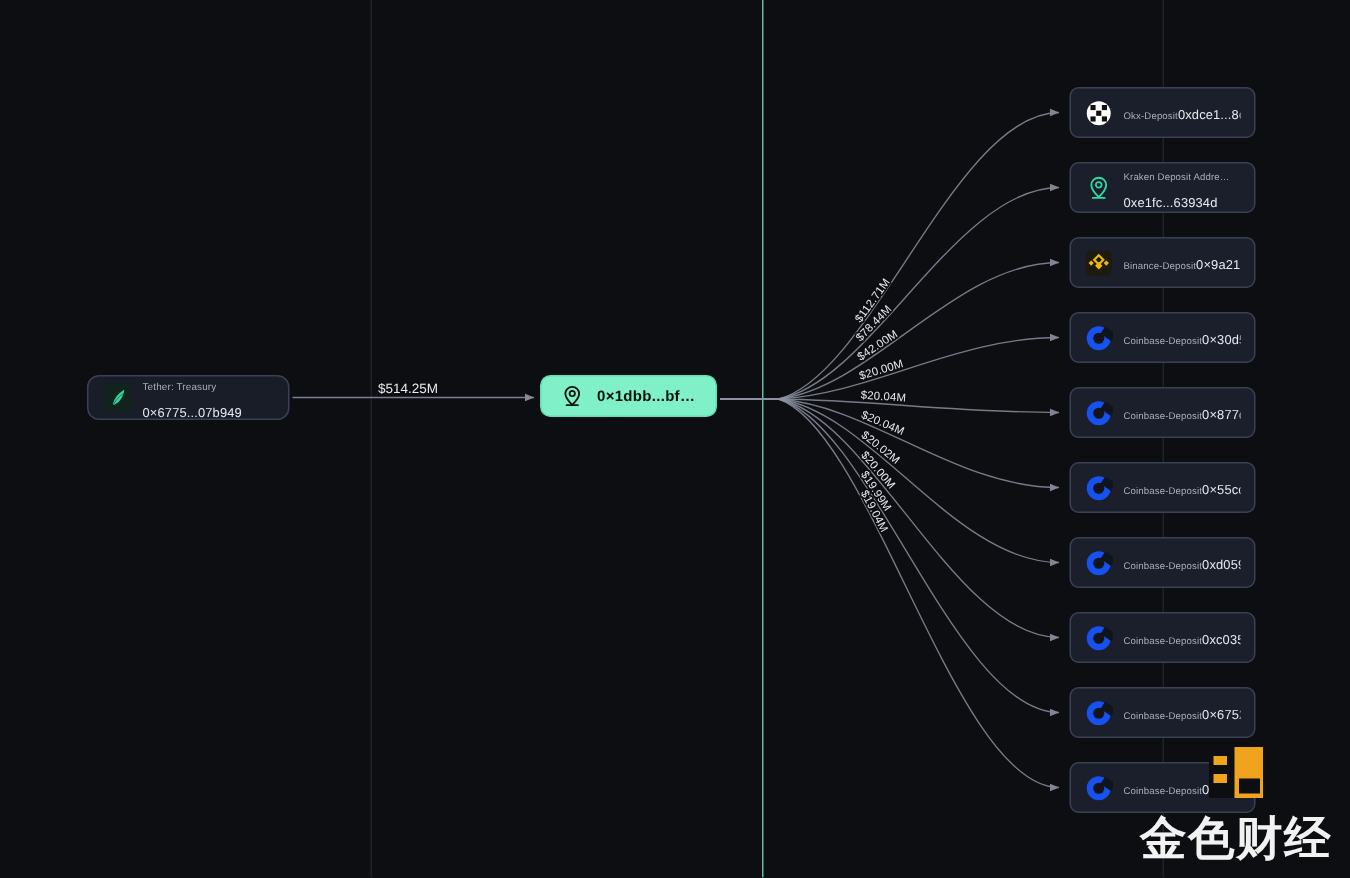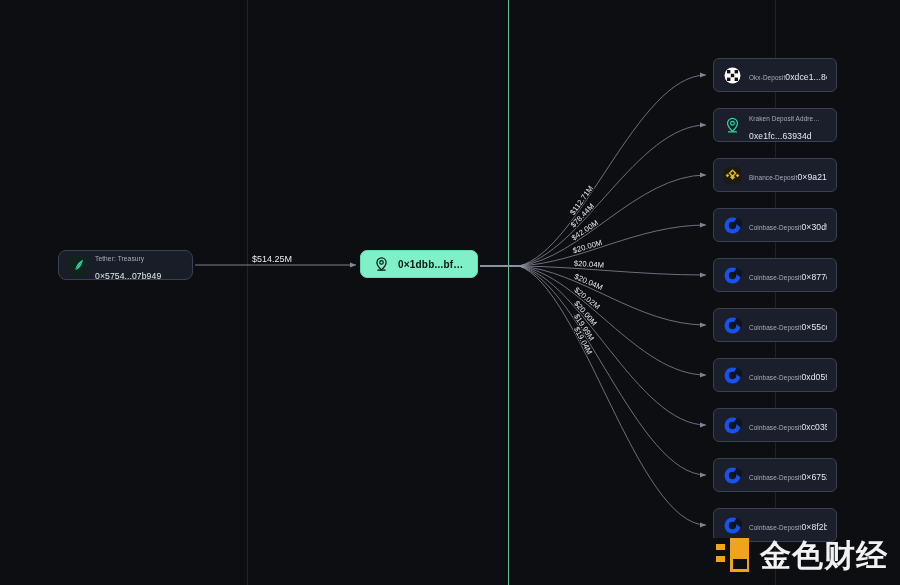--- a/index.html
+++ b/index.html
@@ -62,21 +62,21 @@
   }
   .node-source .node-title{font-size:6.6px;color:#a8adbd;}
   .node-source .node-addr{font-size:8.6px;}
   .node-focus .node-addr{
     font-size:10px;color:#05130d;font-weight:600;margin-top:0;letter-spacing:.2px;
   }
 
   
   #watermark{
     position:absolute;right:12px;bottom:10px;
-    display:flex;align-items:center;gap:9px;
+    display:flex;align-items:center;gap:9px;flex-direction:column;
   }
   #wm-mark{width:40px;height:40px;flex:0 0 auto;}
   #wm-text{
     font-size:31px;color:#f2f2f2;font-weight:700;
     font-family:"DejaVu Sans",sans-serif;letter-spacing:1px;line-height:1;
   }
 </style>
 </head>
 <body>
 
@@ -123,21 +123,21 @@
   <div class="node node-source" style="left:58px;top:250px;">
     <span class="node-icon">
       <svg width="19" height="19" viewBox="0 0 20 20">
         <rect x="0" y="0" width="20" height="20" rx="5" fill="#12231e"></rect>
         <path d="M14.6 4.6c-1.1 5.1-3.2 8.2-6.9 9.9-.6.3-1.2-.3-1-.9 1.1-3.9 3.6-7 7.3-9.3.3-.2.7.0.6.3z" fill="#2fd9a3"></path>
         <path d="M7.1 14.2c1.9-3.4 4-5.6 6.6-7.3" stroke="#12231e" stroke-width="0.7" fill="none" opacity=".55"></path>
       </svg>
     </span>
     <span class="node-text">
       <span class="node-title">Tether: Treasury</span>
-      <span class="node-addr">0×5754...07b949</span>
+      <span class="node-addr">0×6775...07b949</span>
     </span>
   </div>
 
   <div class="node node-focus" style="left:360px;top:250px;">
     <span class="node-icon">
       <svg width="17" height="17" viewBox="0 0 20 20">
         <path d="M10 2.2c-3 0-5.4 2.4-5.4 5.3 0 3.6 4.5 8 5.1 8.6.2.2.5.2.6 0 .6-.6 5.1-5 5.1-8.6 0-2.9-2.4-5.3-5.4-5.3z" fill="none" stroke="#07150f" stroke-width="1.45"></path>
         <circle cx="10" cy="7.5" r="2.1" fill="none" stroke="#07150f" stroke-width="1.35"></circle>
         <path d="M5.6 16.6h8.8" stroke="#07150f" stroke-width="1.45" stroke-linecap="round"></path>
       </svg>

